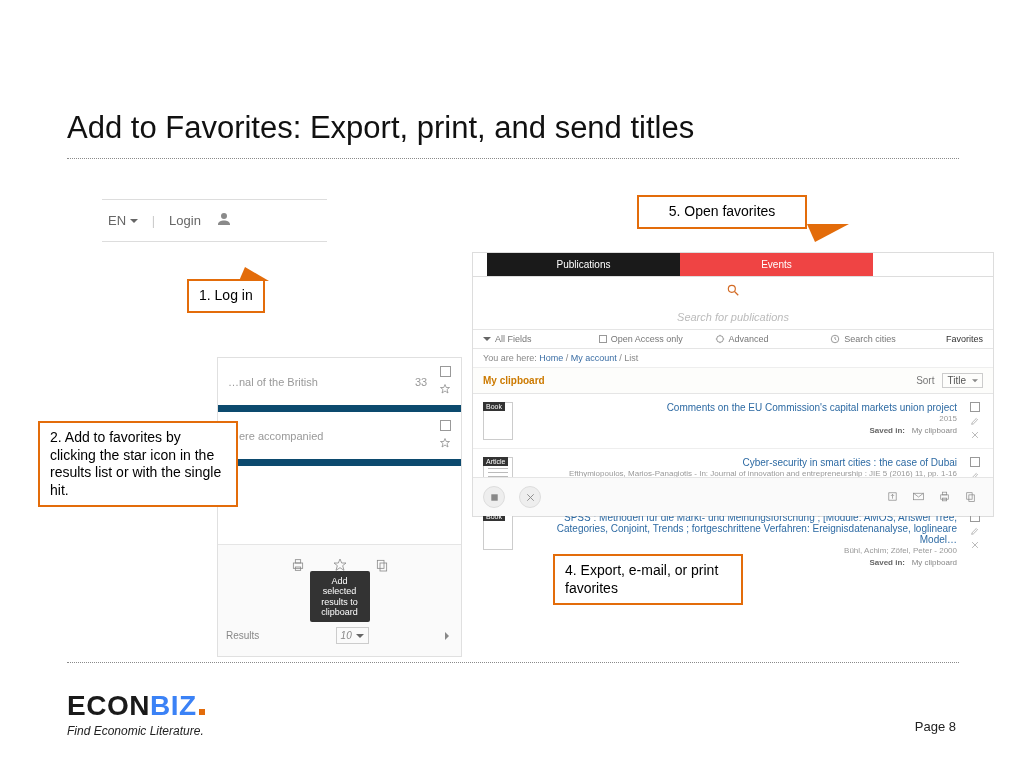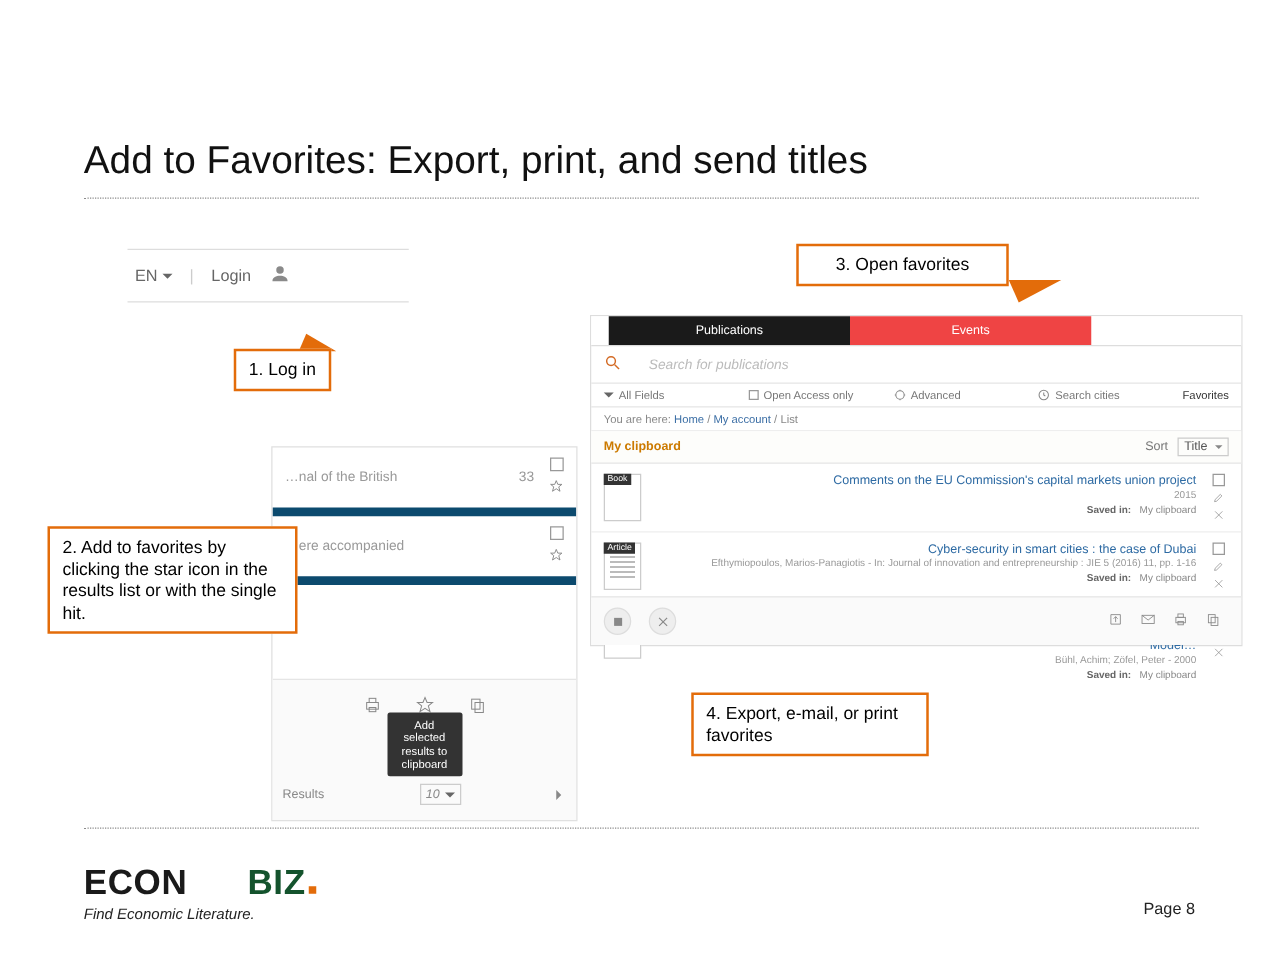--- a/index.html
+++ b/index.html
@@ -121,22 +121,23 @@
     display:flex; align-items:stretch;
     background:#fff;
     border-bottom:1px solid #ddd;
   }
   .app-tabs .tab {
     flex:1; background:#1a1a1a; color:#fff; text-align:center;
     padding:6px 0; font-size:10px;
   }
   .app-tabs .tab.inactive { background:#ef4444; }
   .app-search {
-    display:flex; align-items:center; gap:22px; padding:6px 10px;
+    display:flex; align-items:center; gap:12px; padding:6px 10px;
     border-bottom:1px solid #e5e5e5;
+    flex-direction:column;
   }
   .app-search .mag svg { width:14px;height:14px; stroke:#d36a24; fill:none; stroke-width:2; }
   .app-search .ph { color:#bbb; font-style:italic; font-size:11px; }
   .app-filter {
     display:flex; align-items:center; padding:4px 10px; font-size:9px; color:#777;
     border-bottom:1px solid #e5e5e5;
   }
   .app-filter > div { display:flex; align-items:center; gap:4px; }
   .app-filter .seg { flex:1; }
   .app-filter .fav { color:#333; }
@@ -188,41 +189,41 @@
 
   
   .logo-area {
     position:absolute; left:67px; bottom:30px;
   }
   .logo {
     font-family: Arial, sans-serif;
     font-size: 28px; font-weight: 800; letter-spacing:0.5px;
     color:#1a1a1a;
   }
-  .logo .o2 { color:#14532d;margin-left:48px; }
+  .logo .o2 { color:#3b82f6; }
   .logo .sq { display:inline-block; width:6px; height:6px; background:#e36c0a; margin-left:2px; vertical-align:baseline; }
   .tagline { font-style:italic; font-size:12px; color:#222; margin-top:2px; }
 
   .pagenum {
     position:absolute; right:68px; bottom:34px;
     font-size:13px; color:#222;
   }
 
   .dotline.bottom { position:absolute; left:67px; width:892px; bottom:105px; }
 </style>
 </head>
 <body>
 
 <div class="slide">
   <h1 class="title">Add to Favorites: Export, print, and send titles</h1>
   <hr class="dotline">
 
   <div class="canvas">
 
-    <div class="callout" style="left:570px; top:36px; width:170px; text-align:center;">3. Open favorites</div>
+    <div class="callout" style="left:570px; top:36px; width:170px; text-align:center;">5. Open favorites</div>
     <div class="pointer" style="left:740px; top:65px; border-top:18px solid #e36c0a; border-left:8px solid transparent; border-right:34px solid transparent;"></div>
 
     <div class="login-snip">
       <span><span>EN</span> <span class="chev-down"></span></span>
       <span class="sep">|</span>
       <span>Login</span>
       <span class="user-ic">
         <svg viewBox="0 0 24 24">
             <path d="M12 12a4 4 0 1 0-4-4 4 4 0 0 0 4 4zm0 2c-4 0-8 2-8 5v1h16v-1c0-3-4-5-8-5z"></path>
           </svg>

